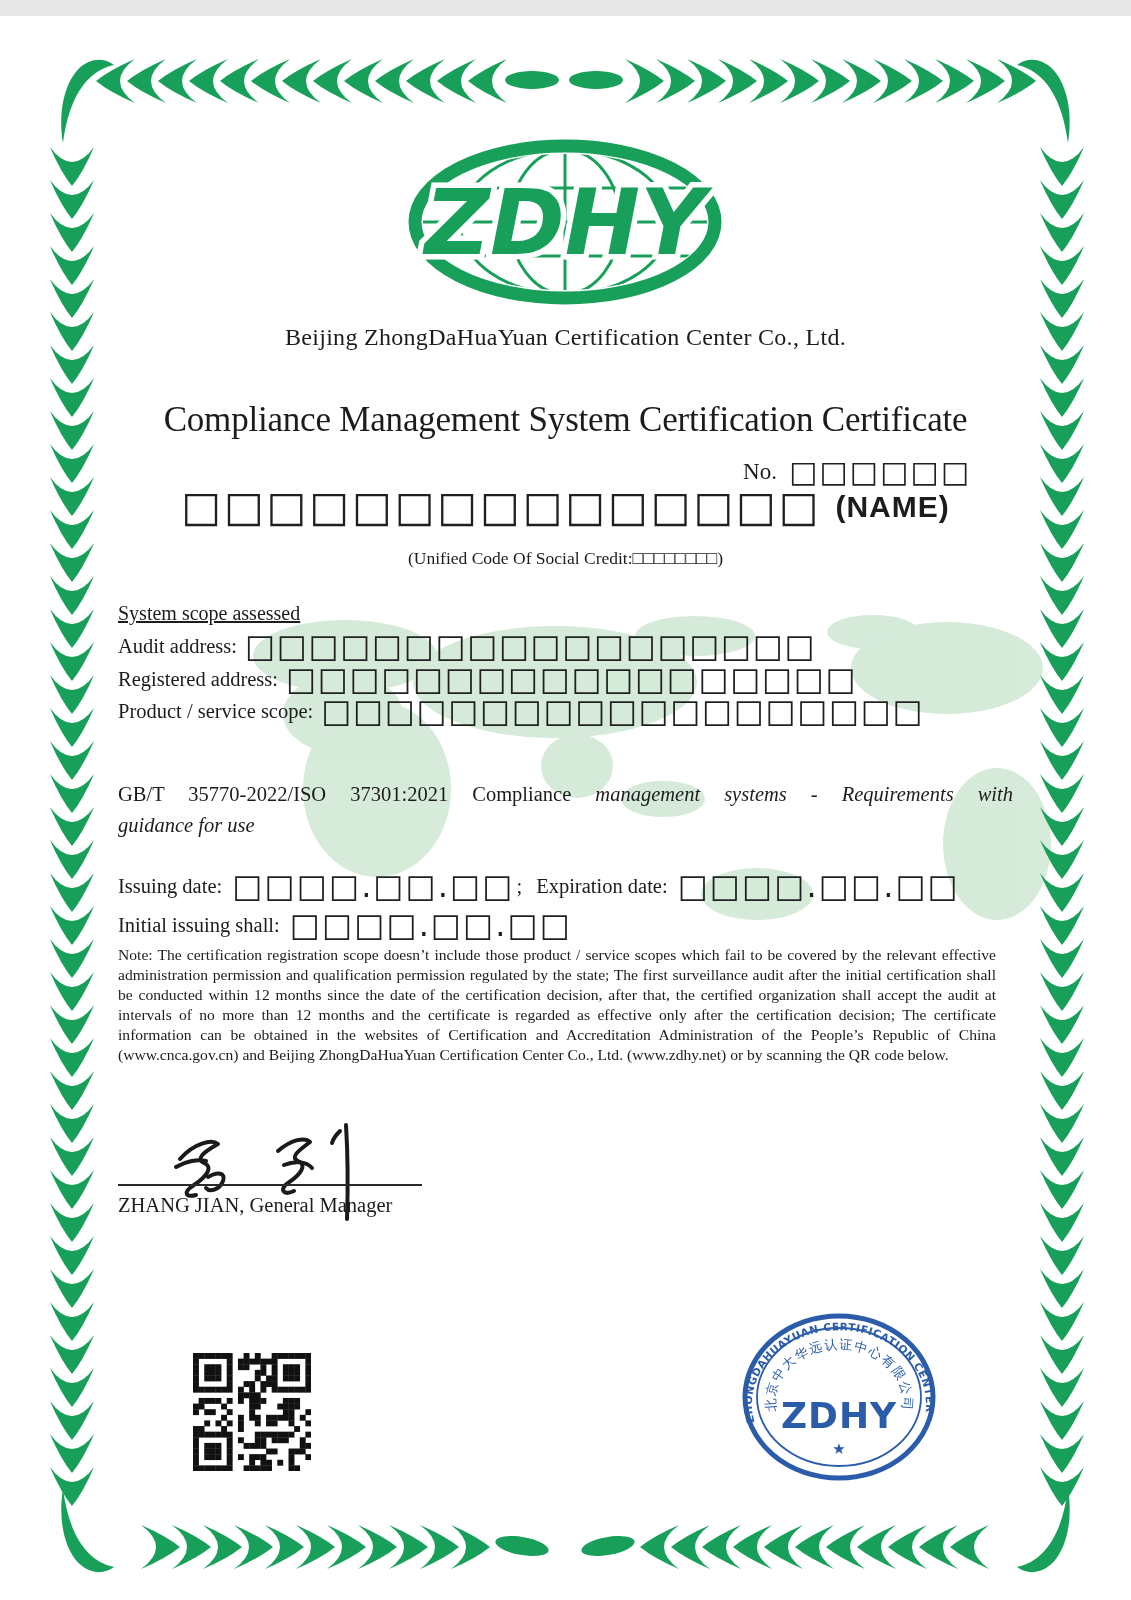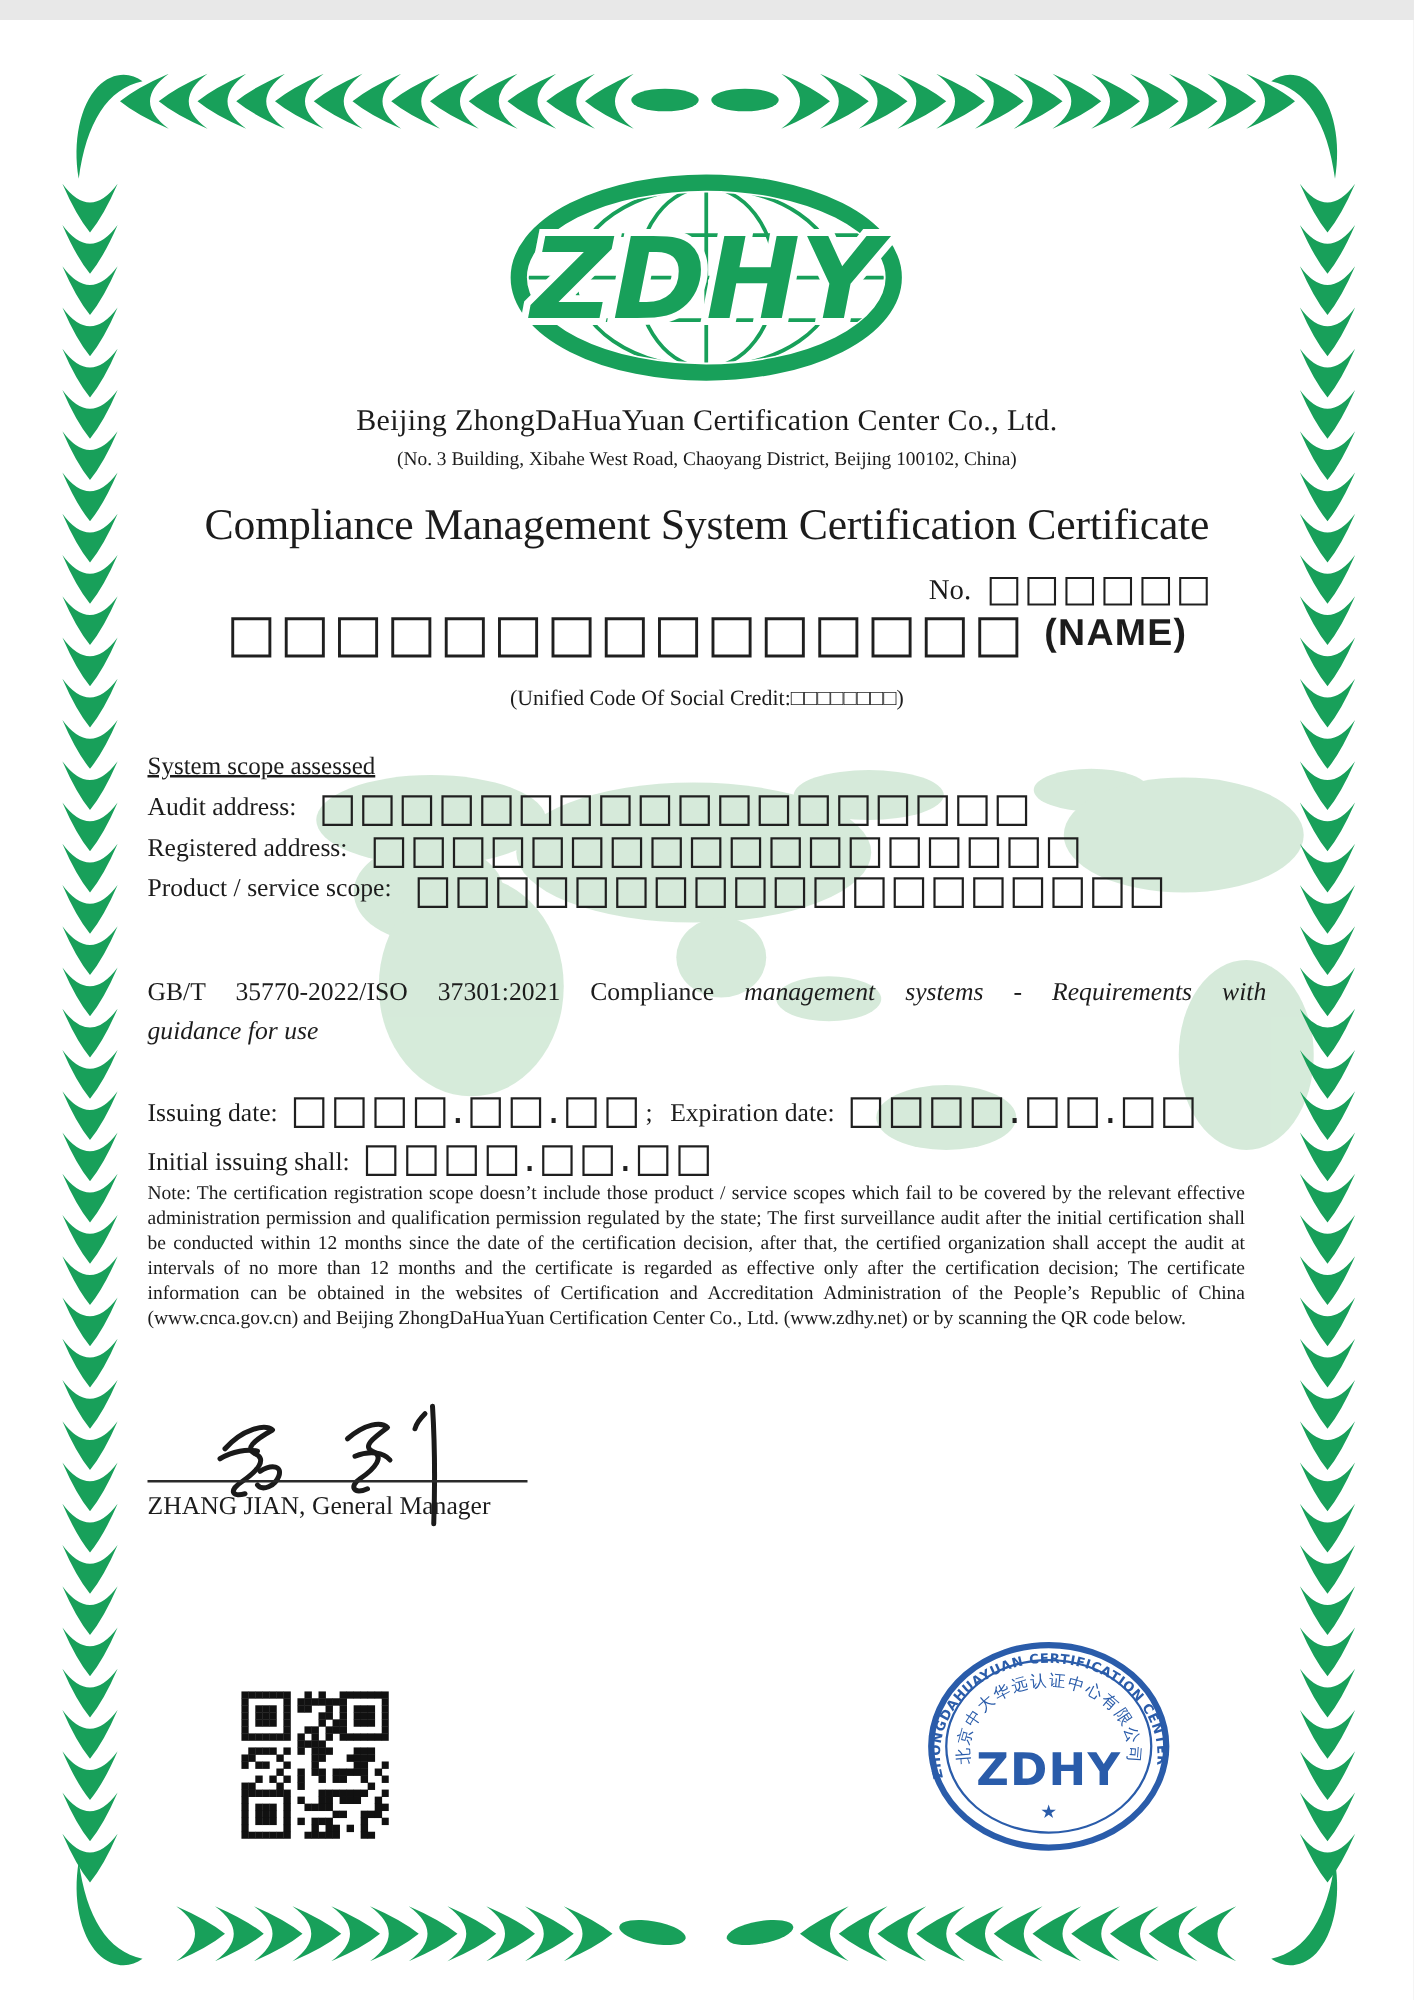--- a/index.html
+++ b/index.html
@@ -15,31 +15,31 @@
   .boxes{font-family:"DejaVu Sans",sans-serif;line-height:1;letter-spacing:2px;color:#1f1f1f;font-weight:400;}
   .no-line{top:441px;right:160px;display:flex;align-items:center;gap:12px;text-align:right;}
   .no-line .lbl{font-size:23px;}
   .no-line .boxes{font-size:30px;}
   .holder-row{top:470px;left:0;width:100%;display:flex;justify-content:center;align-items:center;gap:14px;}
   .holder-row .boxes{font-size:42px;letter-spacing:3px;}
   .holder-row .suffix{font-family:Liberation Sans, sans-serif;font-weight:bold;font-size:30px;letter-spacing:1px;}
   .credit-line{top:532px;left:0;width:100%;text-align:center;font-size:17.5px;
                font-family:"Liberation Serif","DejaVu Sans",serif;}
   .scope-heading{top:586px;left:118px;font-size:20px;text-decoration:underline;}
-  .boxrow{left:118px;display:flex;align-items:center;gap:18px;height:32px;}
+  .boxrow{left:118px;display:flex;align-items:center;gap:8px;height:32px;}
   .boxrow .lbl{font-size:20.5px;white-space:nowrap;}
   .boxrow .boxes{font-size:32px;letter-spacing:1.5px;}
   .row-audit{top:614px;} .row-reg{top:647px;} .row-prod{top:679px;}
   
   .conf1{top:738px;left:118px;font-size:20.5px;}
   .conf2{top:767px;left:118px;width:895px;font-size:20.5px;text-align:justify;text-align-last:justify;}
   .conf2 .it{font-style:italic;}
   .conf3{top:798px;left:118px;font-size:20.5px;font-style:italic;}
   
-  .daterow{left:118px;display:flex;align-items:flex-end;gap:10px;height:34px;}
+  .daterow{left:118px;display:flex;align-items:center;gap:10px;height:34px;}
   .daterow .lbl{font-size:20.5px;white-space:nowrap;}
   .daterow .boxes{font-size:32px;letter-spacing:2px;}
   .daterow .sep{font-size:20.5px;margin-left:-8px;margin-right:4px;}
   .row-issue{top:853px;} .row-initial{top:892px;}
   
   .note{top:929px;left:118px;width:878px;font-size:15.6px;line-height:20px;text-align:justify;}
   
   .sig-line{top:1168px;left:118px;width:304px;border-top:2px solid #2a2a2a;}
   .signer{top:1178px;left:118px;font-size:20.5px;}
 </style>
@@ -230,21 +230,20 @@
         <line x1="160" y1="8" x2="160" y2="160"></line>
         <ellipse cx="160" cy="84" rx="55" ry="72"></ellipse>
         <ellipse cx="160" cy="84" rx="105" ry="72"></ellipse>
       </g>
       <ellipse cx="160" cy="84" rx="150" ry="76" fill="none" style="stroke:var(--green)" stroke-width="13"></ellipse>
     </g>
     <text x="160" y="116" text-anchor="middle" font-family="DejaVu Sans, sans-serif" font-weight="bold" font-style="italic" font-size="90" style="fill:var(--green)" stroke="#ffffff" stroke-width="11" paint-order="stroke">ZDHY</text>
   </svg>
 
   <div class="abs org-name">Beijing ZhongDaHuaYuan Certification Center Co., Ltd.</div>
-  <div class="abs org-address">(No. 3 Building, Xibahe West Road, Chaoyang District, Beijing 100102, China)</div>
   <div class="abs cert-title">Compliance Management System Certification Certificate</div>
 
   <div class="abs no-line">
     <span class="lbl">No.</span>
     <span class="boxes">□□□□□□</span>
   </div>
 
   <div class="abs holder-row">
     <span class="boxes">□□□□□□□□□□□□□□□</span>
     <span class="suffix">(NAME)</span>

